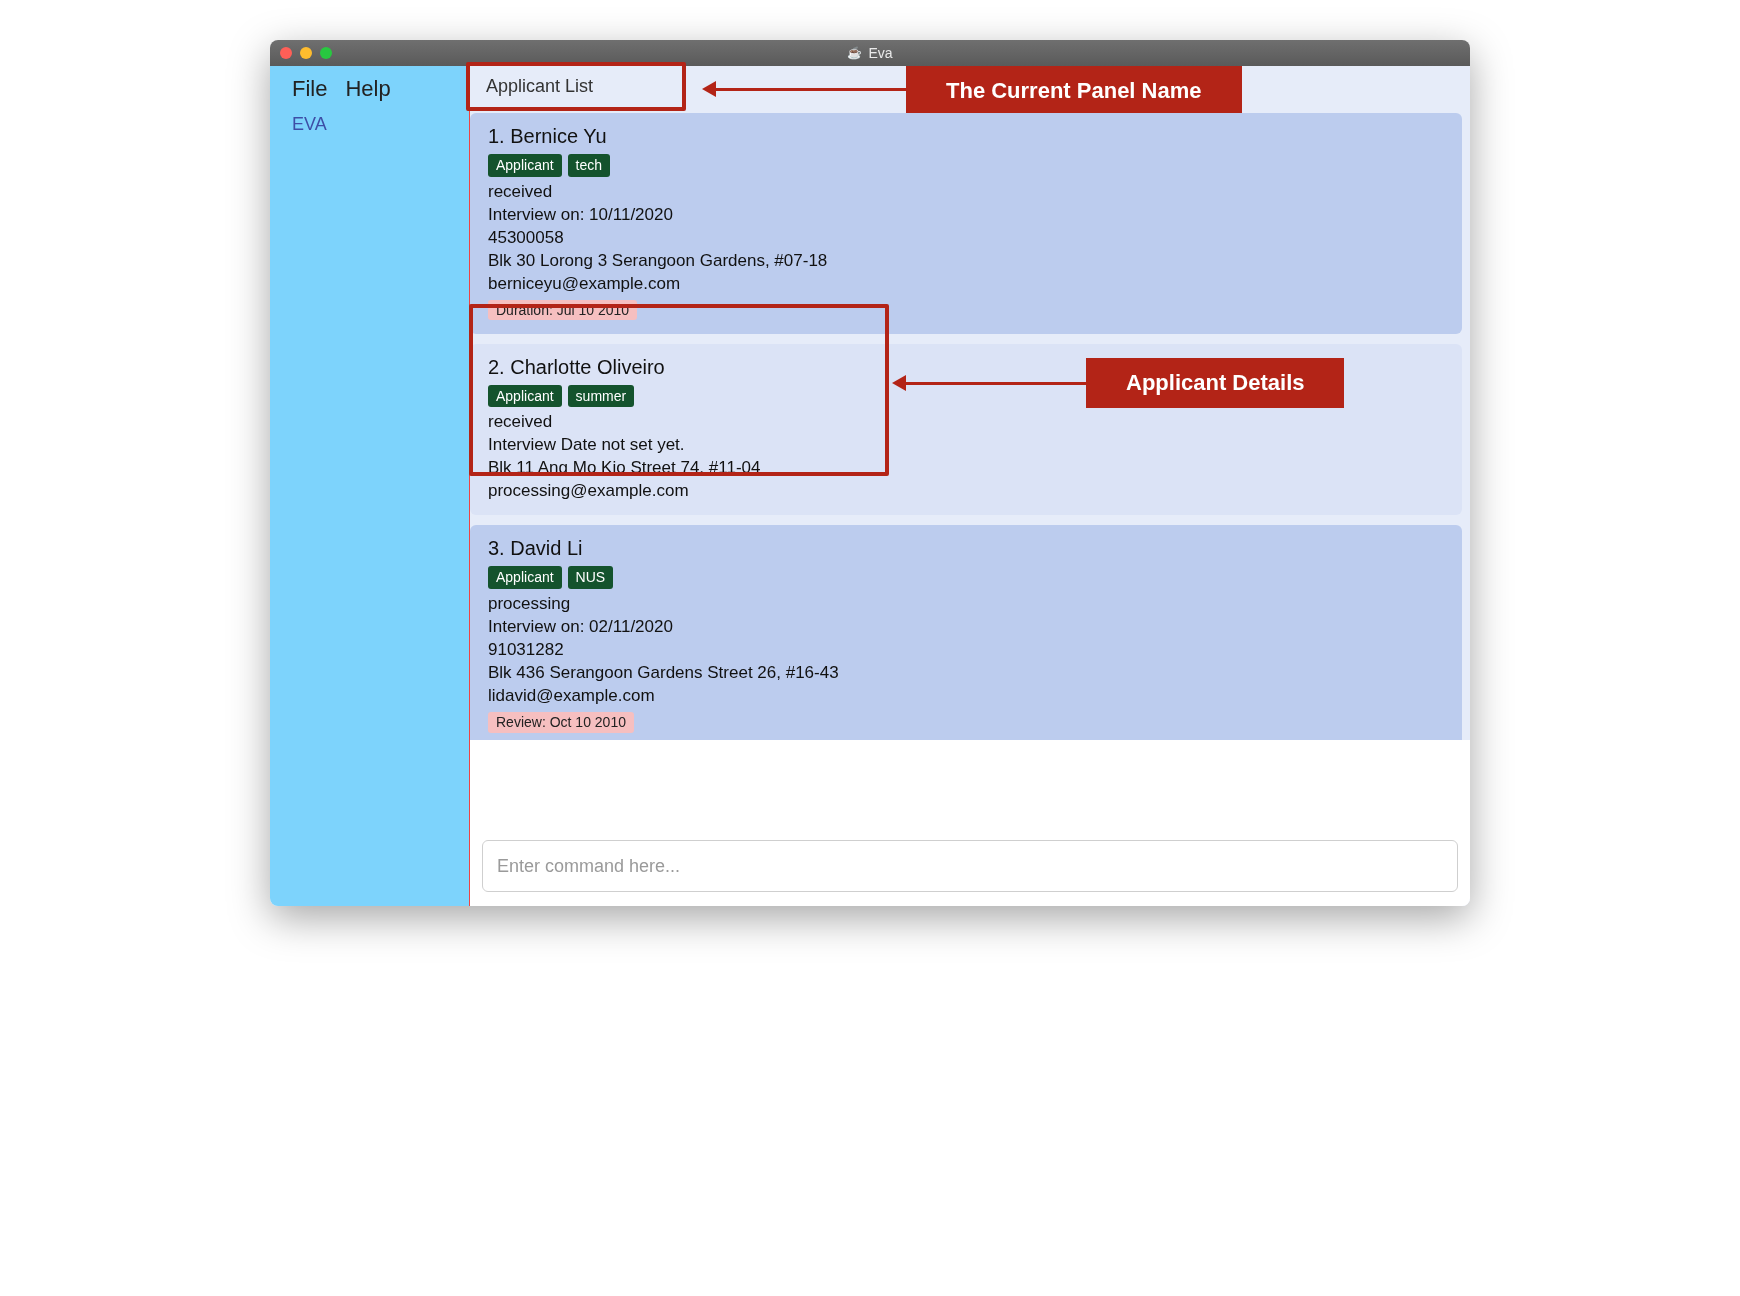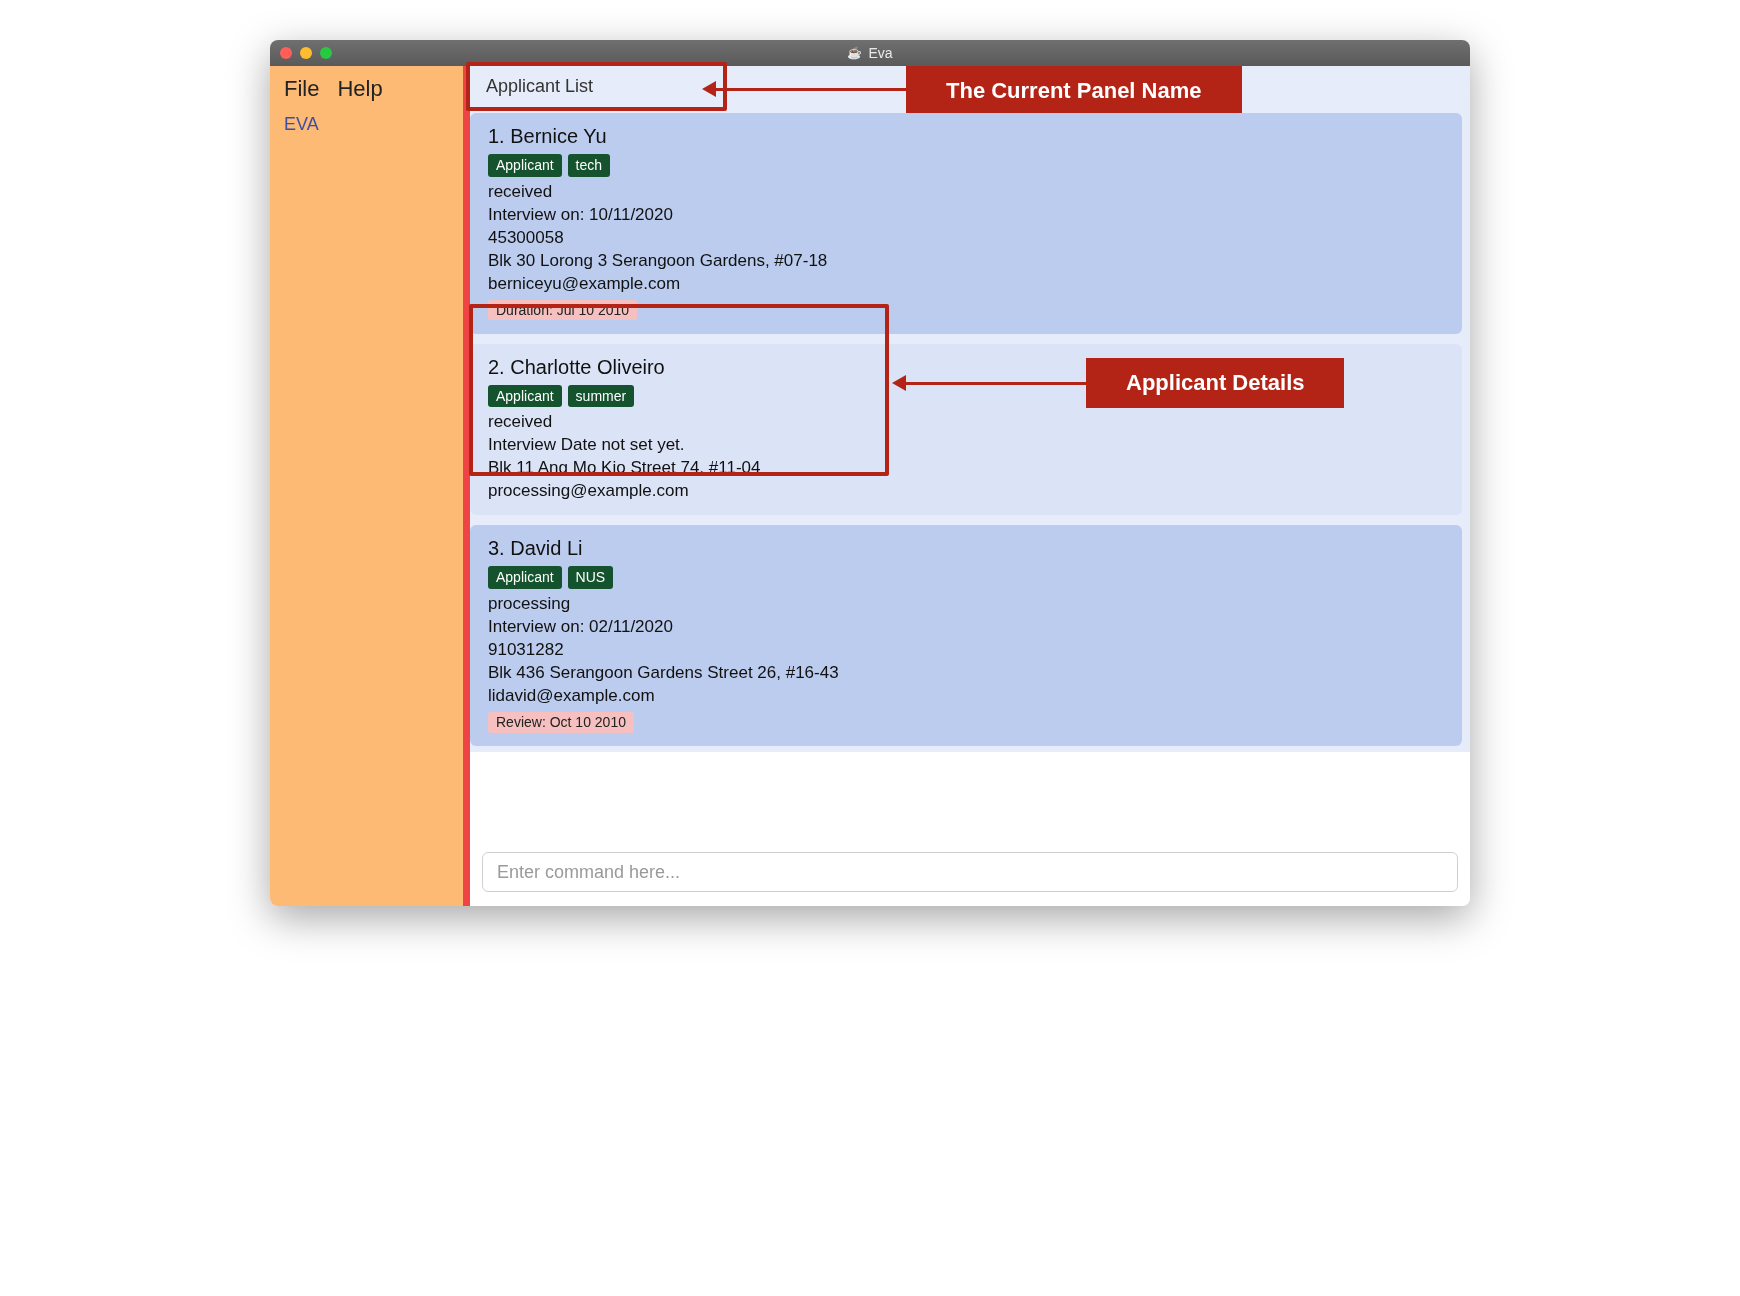--- a/index.html
+++ b/index.html
@@ -41,40 +41,40 @@
     display: flex; align-items: center; justify-content: center; gap: 6px;
   }
   .title-center .icon { font-size: 12px; }
   .app-body {
     display: flex;
     height: 840px;
     background: #e6ecf9;
   }
   .sidebar {
     width: 200px;
-    background: #fdba74;
-    padding: 10px 14px;
-    border-right: 7px solid #ef4444;
+    background: #7dd3fc;
+    padding: 10px 22px;
+    border-right: 1px solid #ef4444;
   }
   .menubar { display: flex; gap: 18px; font-size: 22px; color: #222; margin-bottom: 12px; }
   .brand { color: #3d4ea6; font-size: 18px; font-weight: 500; margin-top: 6px; }
   .main {
     flex: 1;
     display: flex;
     flex-direction: column;
     position: relative;
     background: #e6ecf9;
   }
   .panel-header {
     font-size: 18px;
     color: #333;
     padding: 10px 16px 10px 16px;
     border: 4px solid #b32417;
     border-radius: 2px;
-    width: 261px;
+    width: 220px;
     margin-left: -4px;
     margin-top: -4px;
     background: #e6ecf9;
   }
   .list-area {
     flex: 1;
     overflow: hidden;
     padding: 0 8px 0 0;
     display: flex;
     flex-direction: column;
@@ -136,21 +136,21 @@
     border: 8px solid transparent;
     border-right: 14px solid #b32417;
   }
   .command-row {
     padding: 10px 12px 14px 12px;
     background: #fff;
     margin-top: auto;
   }
   .command-input {
     width: 100%;
-    height: 40px;
+    height: 52px;
     border: 1px solid #cfcfcf;
     border-radius: 6px;
     padding: 0 14px;
     font-size: 18px;
     color: #555;
     outline: none;
   }
   .command-input::placeholder { color: #9a9a9a; }
   .white-gap {
     background: #fff;

